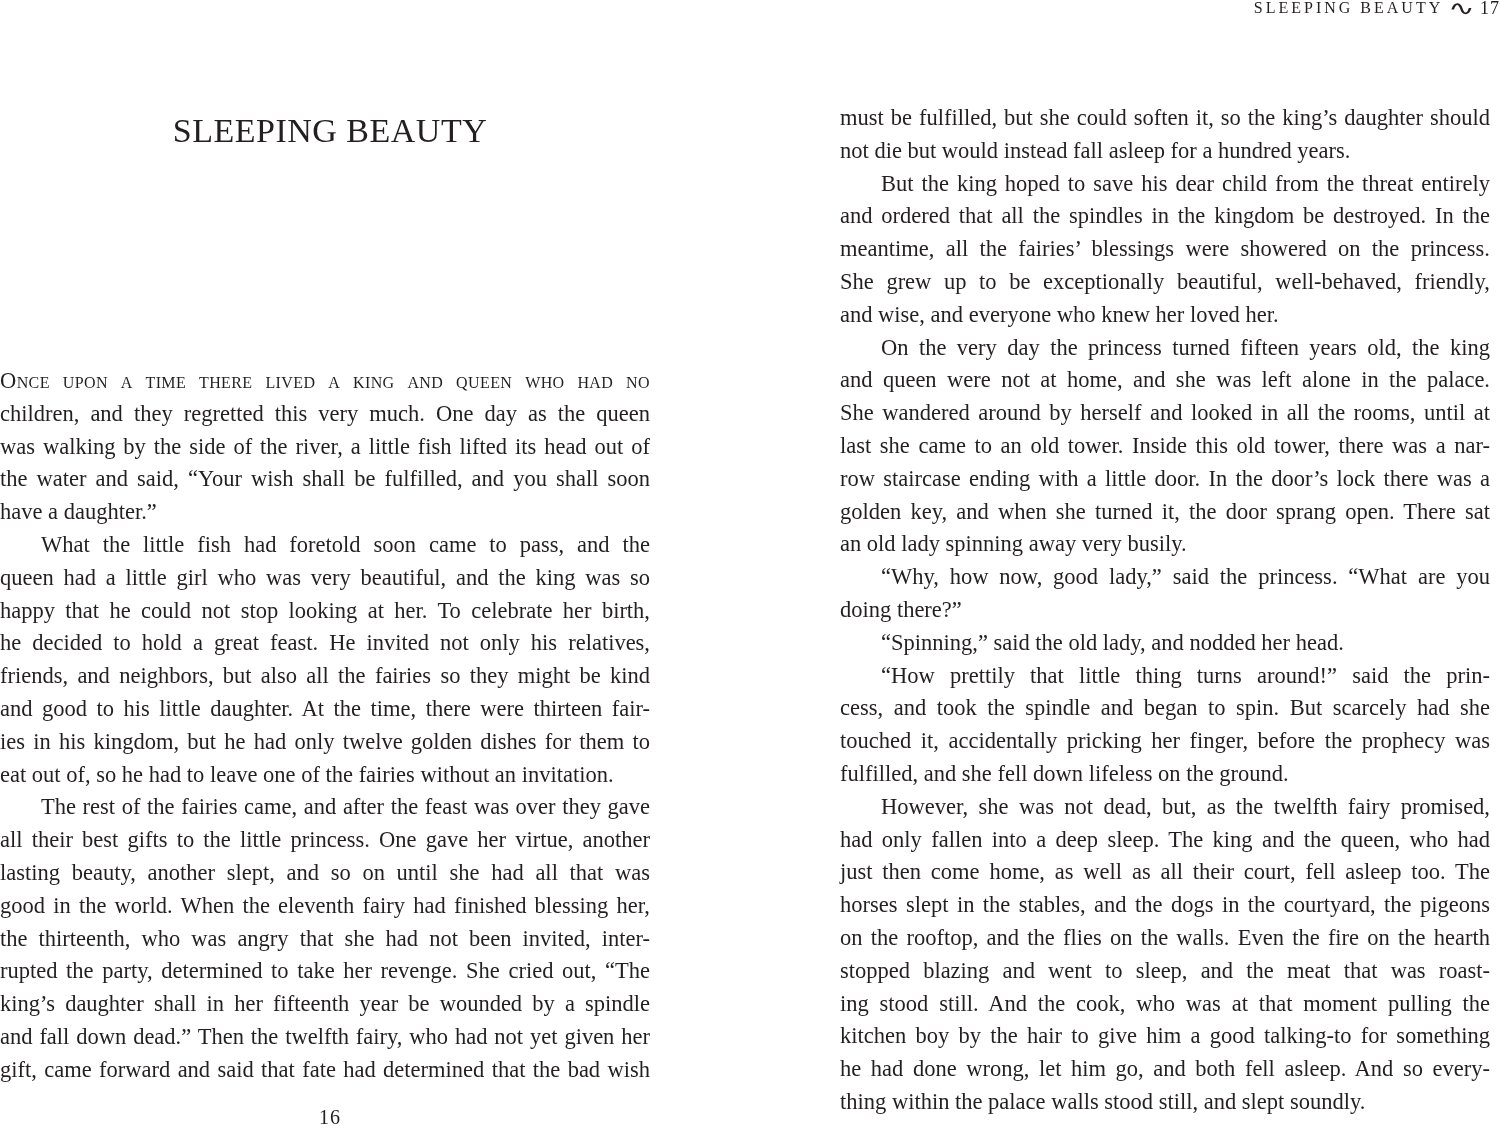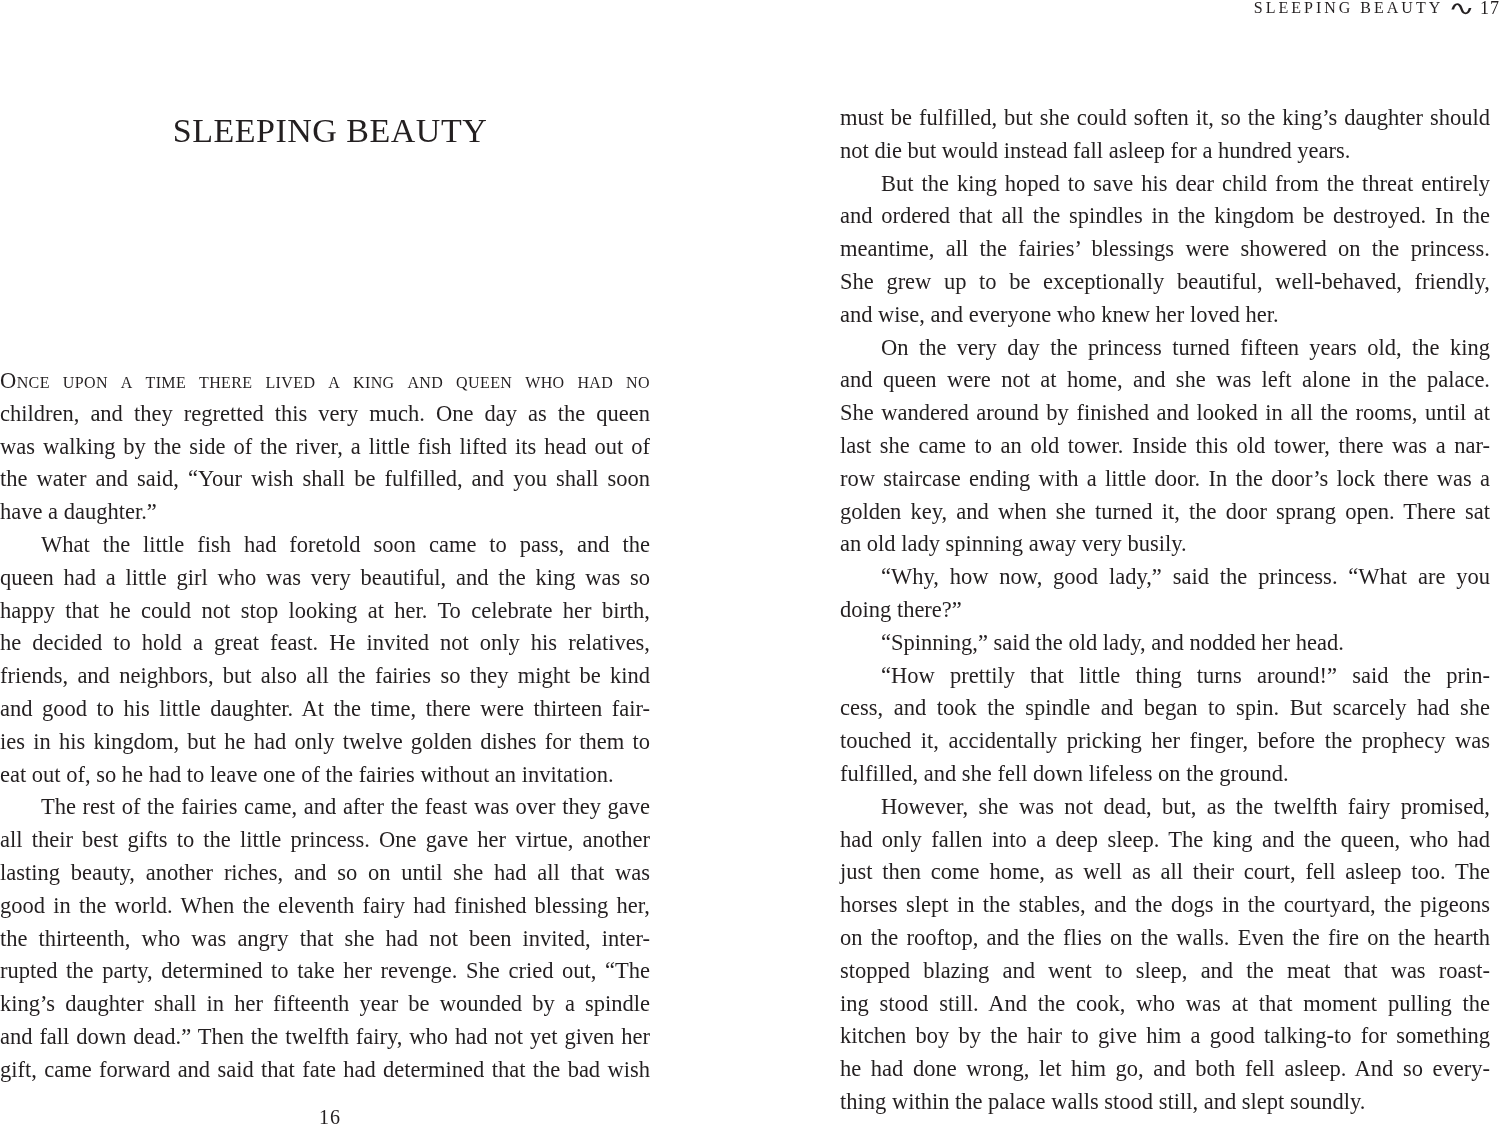--- a/index.html
+++ b/index.html
@@ -39,21 +39,21 @@
       <div class="line indent">What the little fish had foretold soon came to pass, and the</div>
       <div class="line ">queen had a little girl who was very beautiful, and the king was so</div>
       <div class="line ">happy that he could not stop looking at her. To celebrate her birth,</div>
       <div class="line ">he decided to hold a great feast. He invited not only his relatives,</div>
       <div class="line ">friends, and neighbors, but also all the fairies so they might be kind</div>
       <div class="line ">and good to his little daughter. At the time, there were thirteen fair-</div>
       <div class="line ">ies in his kingdom, but he had only twelve golden dishes for them to</div>
       <div class="line last">eat out of, so he had to leave one of the fairies without an invitation.</div>
       <div class="line indent">The rest of the fairies came, and after the feast was over they gave</div>
       <div class="line ">all their best gifts to the little princess. One gave her virtue, another</div>
-      <div class="line ">lasting beauty, another riches, and so on until she had all that was</div>
+      <div class="line ">lasting beauty, another slept, and so on until she had all that was</div>
       <div class="line ">good in the world. When the eleventh fairy had finished blessing her,</div>
       <div class="line ">the thirteenth, who was angry that she had not been invited, inter-</div>
       <div class="line ">rupted the party, determined to take her revenge. She cried out, “The</div>
       <div class="line ">king’s daughter shall in her fifteenth year be wounded by a spindle</div>
       <div class="line ">and fall down dead.” Then the twelfth fairy, who had not yet given her</div>
       <div class="line ">gift, came forward and said that fate had determined that the bad wish</div>
     </div>
   <div class="folio-bottom">16</div>
 </div>
 
@@ -66,21 +66,21 @@
   <div class="block" id="right-body">
       <div class="line ">must be fulfilled, but she could soften it, so the king’s daughter should</div>
       <div class="line last">not die but would instead fall asleep for a hundred years.</div>
       <div class="line indent">But the king hoped to save his dear child from the threat entirely</div>
       <div class="line ">and ordered that all the spindles in the kingdom be destroyed. In the</div>
       <div class="line ">meantime, all the fairies’ blessings were showered on the princess.</div>
       <div class="line ">She grew up to be exceptionally beautiful, well-behaved, friendly,</div>
       <div class="line last">and wise, and everyone who knew her loved her.</div>
       <div class="line indent">On the very day the princess turned fifteen years old, the king</div>
       <div class="line ">and queen were not at home, and she was left alone in the palace.</div>
-      <div class="line ">She wandered around by finished and looked in all the rooms, until at</div>
+      <div class="line ">She wandered around by herself and looked in all the rooms, until at</div>
       <div class="line ">last she came to an old tower. Inside this old tower, there was a nar-</div>
       <div class="line ">row staircase ending with a little door. In the door’s lock there was a</div>
       <div class="line ">golden key, and when she turned it, the door sprang open. There sat</div>
       <div class="line last">an old lady spinning away very busily.</div>
       <div class="line indent">“Why, how now, good lady,” said the princess. “What are you</div>
       <div class="line last">doing there?”</div>
       <div class="line indent last">“Spinning,” said the old lady, and nodded her head.</div>
       <div class="line indent">“How prettily that little thing turns around!” said the prin-</div>
       <div class="line ">cess, and took the spindle and began to spin. But scarcely had she</div>
       <div class="line ">touched it, accidentally pricking her finger, before the prophecy was</div>

